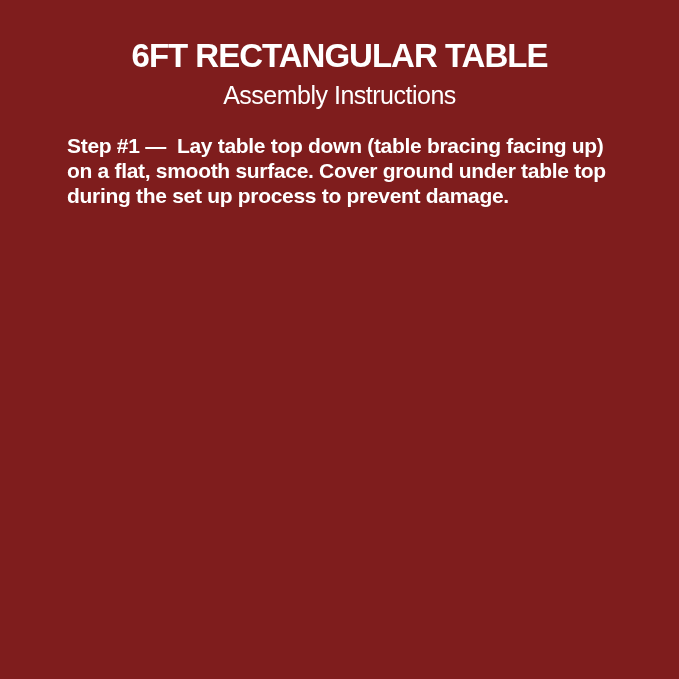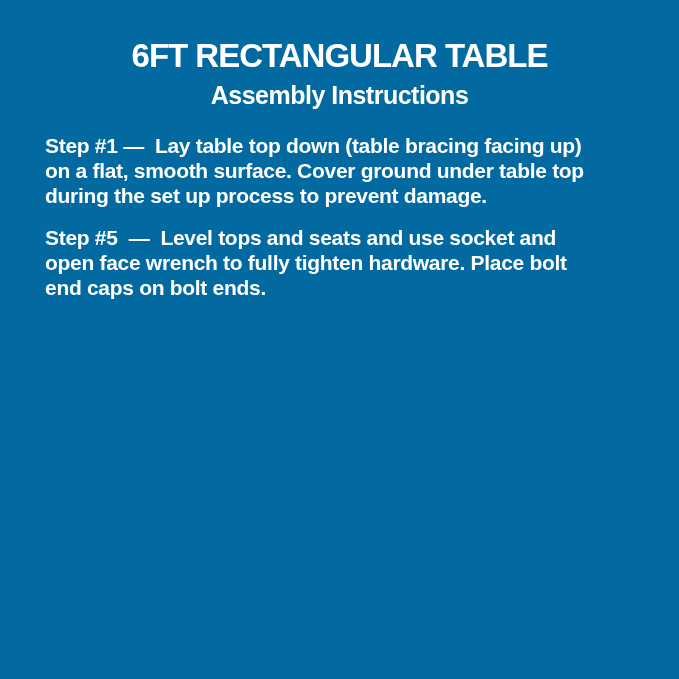--- a/index.html
+++ b/index.html
@@ -4,21 +4,21 @@
 <style>
   html, body {
     margin: 0;
     padding: 0;
     background: #000000;
   }
   .poster {
     position: relative;
     width: 679px;
     height: 679px;
-    background: #0369a1;
+    background: #7f1d1d;
     color: #ffffff;
     font-family: "Liberation Sans", sans-serif;
     font-weight: 700;
     overflow: hidden;
     box-sizing: border-box;
   }
   .header {
     text-align: center;
     padding-top: 36px;
   }
@@ -27,24 +27,24 @@
     font-size: 33px;
     line-height: 40px;
     letter-spacing: -1px;
     font-weight: 700;
   }
   .subtitle {
     margin: 4px 0 0 0;
     font-size: 25px;
     line-height: 30px;
     letter-spacing: -0.5px;
-    font-weight: 700;
+    font-weight: 400;
   }
   .steps {
-    padding: 23px 34px 0 45px;
+    padding: 23px 34px 0 67px;
   }
   .step {
     margin: 0 0 17px 0;
     font-size: 21px;
     line-height: 25px;
     letter-spacing: -0.3px;
     white-space: pre-wrap;
     font-weight: 700;
   }
 </style>
@@ -53,17 +53,14 @@
 
 <div class="poster">
   <div class="header">
     <h1 class="title">6FT RECTANGULAR TABLE</h1>
     <h2 class="subtitle">Assembly Instructions</h2>
   </div>
   <div class="steps">
     <p class="step">Step #1 —  Lay table top down (table bracing facing up)
 on a flat, smooth surface. Cover ground under table top
 during the set up process to prevent damage.</p>
-    <p class="step">Step #5  —  Level tops and seats and use socket and
-open face wrench to fully tighten hardware. Place bolt
-end caps on bolt ends.</p>
   </div>
 </div>
 
 </body></html>

